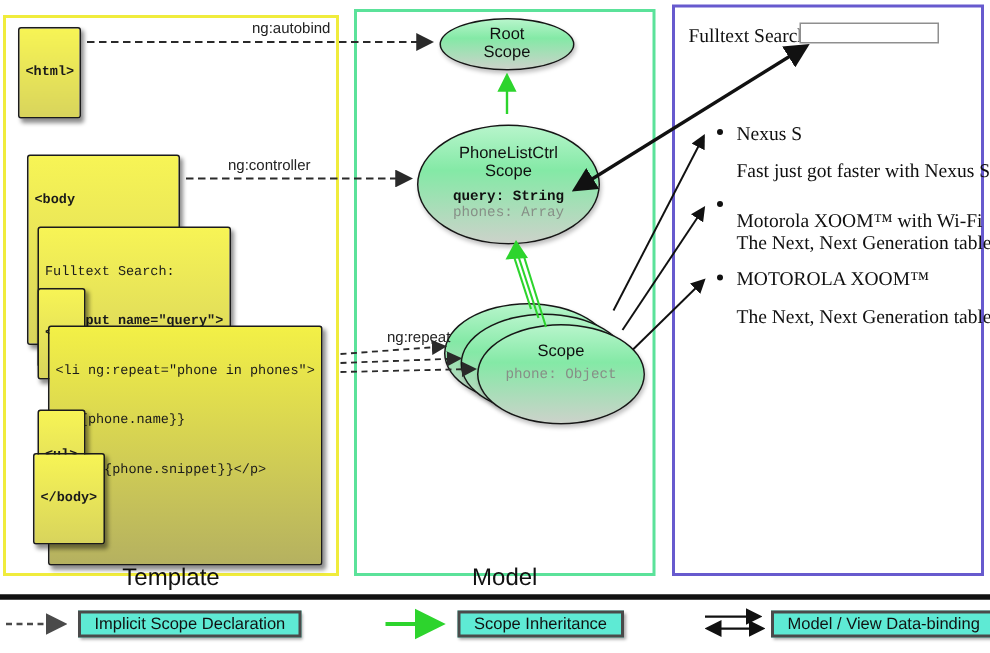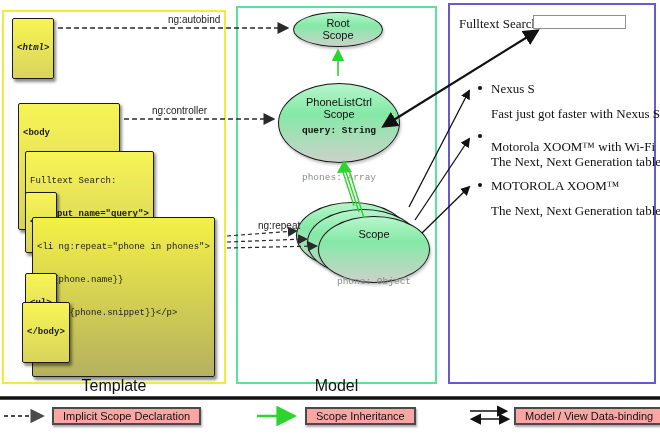--- a/index.html
+++ b/index.html
@@ -23,21 +23,21 @@
     position:absolute; z-index:4;
     background:linear-gradient(180deg,#f7f455 0%,#d8d45c 100%);
     border:1.6px solid #1b1b1b; border-radius:2px;
     box-shadow:2px 2.5px 3px rgba(0,0,0,0.45);
     font-family:"Liberation Mono", monospace; font-size:9px; font-weight:bold;
     line-height:11px; color:#1a1a1a; padding:2px 4px; white-space:pre;
   }
   .tag.big { background:linear-gradient(180deg,#f3f046 0%,#b5b160 100%); font-weight:normal; }
   .tag .b { font-weight:bold; }
   .tag .n { font-weight:normal; }
-  #tag-html       { left:12px; top:18px;font-style:italic; }
+  #tag-html       { left:12px; top:18px; }
   #tag-body       { left:18px; top:103px; }
   #tag-fulltext   { left:25px; top:151px; }
   #tag-ul-open    { left:25px; top:192px; }
   #tag-li         { left:32px; top:217px; }
   #tag-ul-close   { left:25px; top:273px; }
   #tag-body-close { left:22px; top:302px; }
   #tag-html-close { left:13px; top:330px; }
 
   
   .arrow-label {
@@ -50,39 +50,39 @@
 
   
   .scope {
     position:absolute; border:1.6px solid #161616; border-radius:50%;
     background:linear-gradient(180deg,#b7f5cb 0%,#84e9a6 38%,#ccd2ca 100%);
     box-shadow:1px 2px 3px rgba(0,0,0,0.25); text-align:center;
   }
   .scope .t { font-size:11px; line-height:12px; color:#101010; }
   .scope .mono  { font-family:"Liberation Mono", monospace; font-size:9.5px; line-height:11px; }
   .scope .bold  { font-weight:bold; color:#111; }
-  .scope .muted { color:#878f87;margin-top:36px; }
+  .scope .muted { color:#878f87; }
   #root-scope { left:293px; top:12px;  width:90px;  height:35px; z-index:3; padding-top:4px; }
   #ctrl-scope { left:278px; top:83px;  width:122px; height:80px; z-index:3; padding-top:12px; }
   #ctrl-scope .props { margin-top:5px; }
   #rep-back  { left:296px; top:202px; width:112px; height:67px; z-index:3; }
   #rep-mid   { left:307px; top:209px; width:112px; height:67px; z-index:4; }
   #rep-front { left:318px; top:216px; width:112px; height:67px; z-index:5; padding-top:11px; }
   #rep-front .props { margin-top:4px; }
 
   
   .view-search-label { position:absolute; left:459px; top:16px; font-family:"Liberation Serif", serif; font-size:13px; color:#101010; z-index:4; }
   .view-input { position:absolute; left:533px; top:15px; width:93px; height:14px; border:1px solid #8f8f8f; background:#fff; z-index:4; font-size:10px; padding:0 2px; }
   .bullet { position:absolute; width:4px; height:4px; border-radius:50%; background:#111; z-index:4; }
   .v-name, .v-desc { position:absolute; left:491px; font-family:"Liberation Serif", serif; font-size:13px; color:#101010; z-index:4; white-space:nowrap; }
 
   
   .legend-box {
     position:absolute; top:407px; height:18px; z-index:4;
-    border:2px solid #4a4a4a; background:#fca5a5;
+    border:2px solid #4a4a4a; background:#5eead4;
     box-shadow:1px 1.5px 2px rgba(0,0,0,0.35);
     font-size:11px; line-height:14px; color:#111; text-align:center; padding:0 9px;
     white-space:nowrap;
   }
   #legend-implicit    { left:52px; }
   #legend-inheritance { left:305px; }
   #legend-binding     { left:514px; }
 
   
   #arrows { position:absolute; left:0; top:0; width:660px; height:435px; z-index:8; pointer-events:none; }

